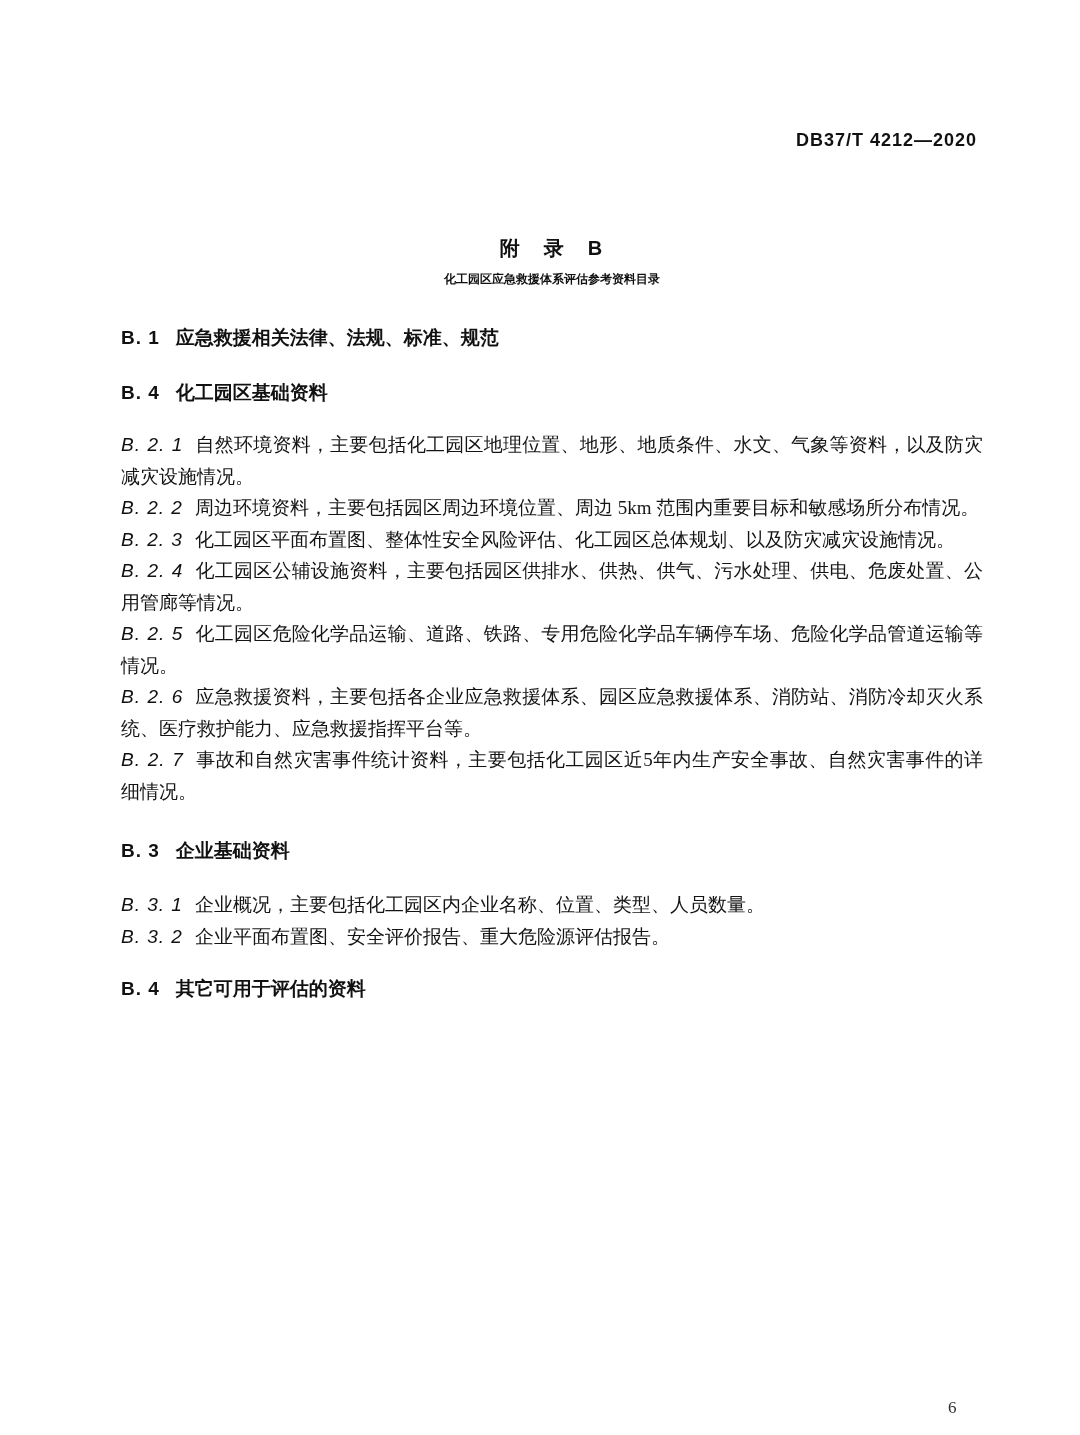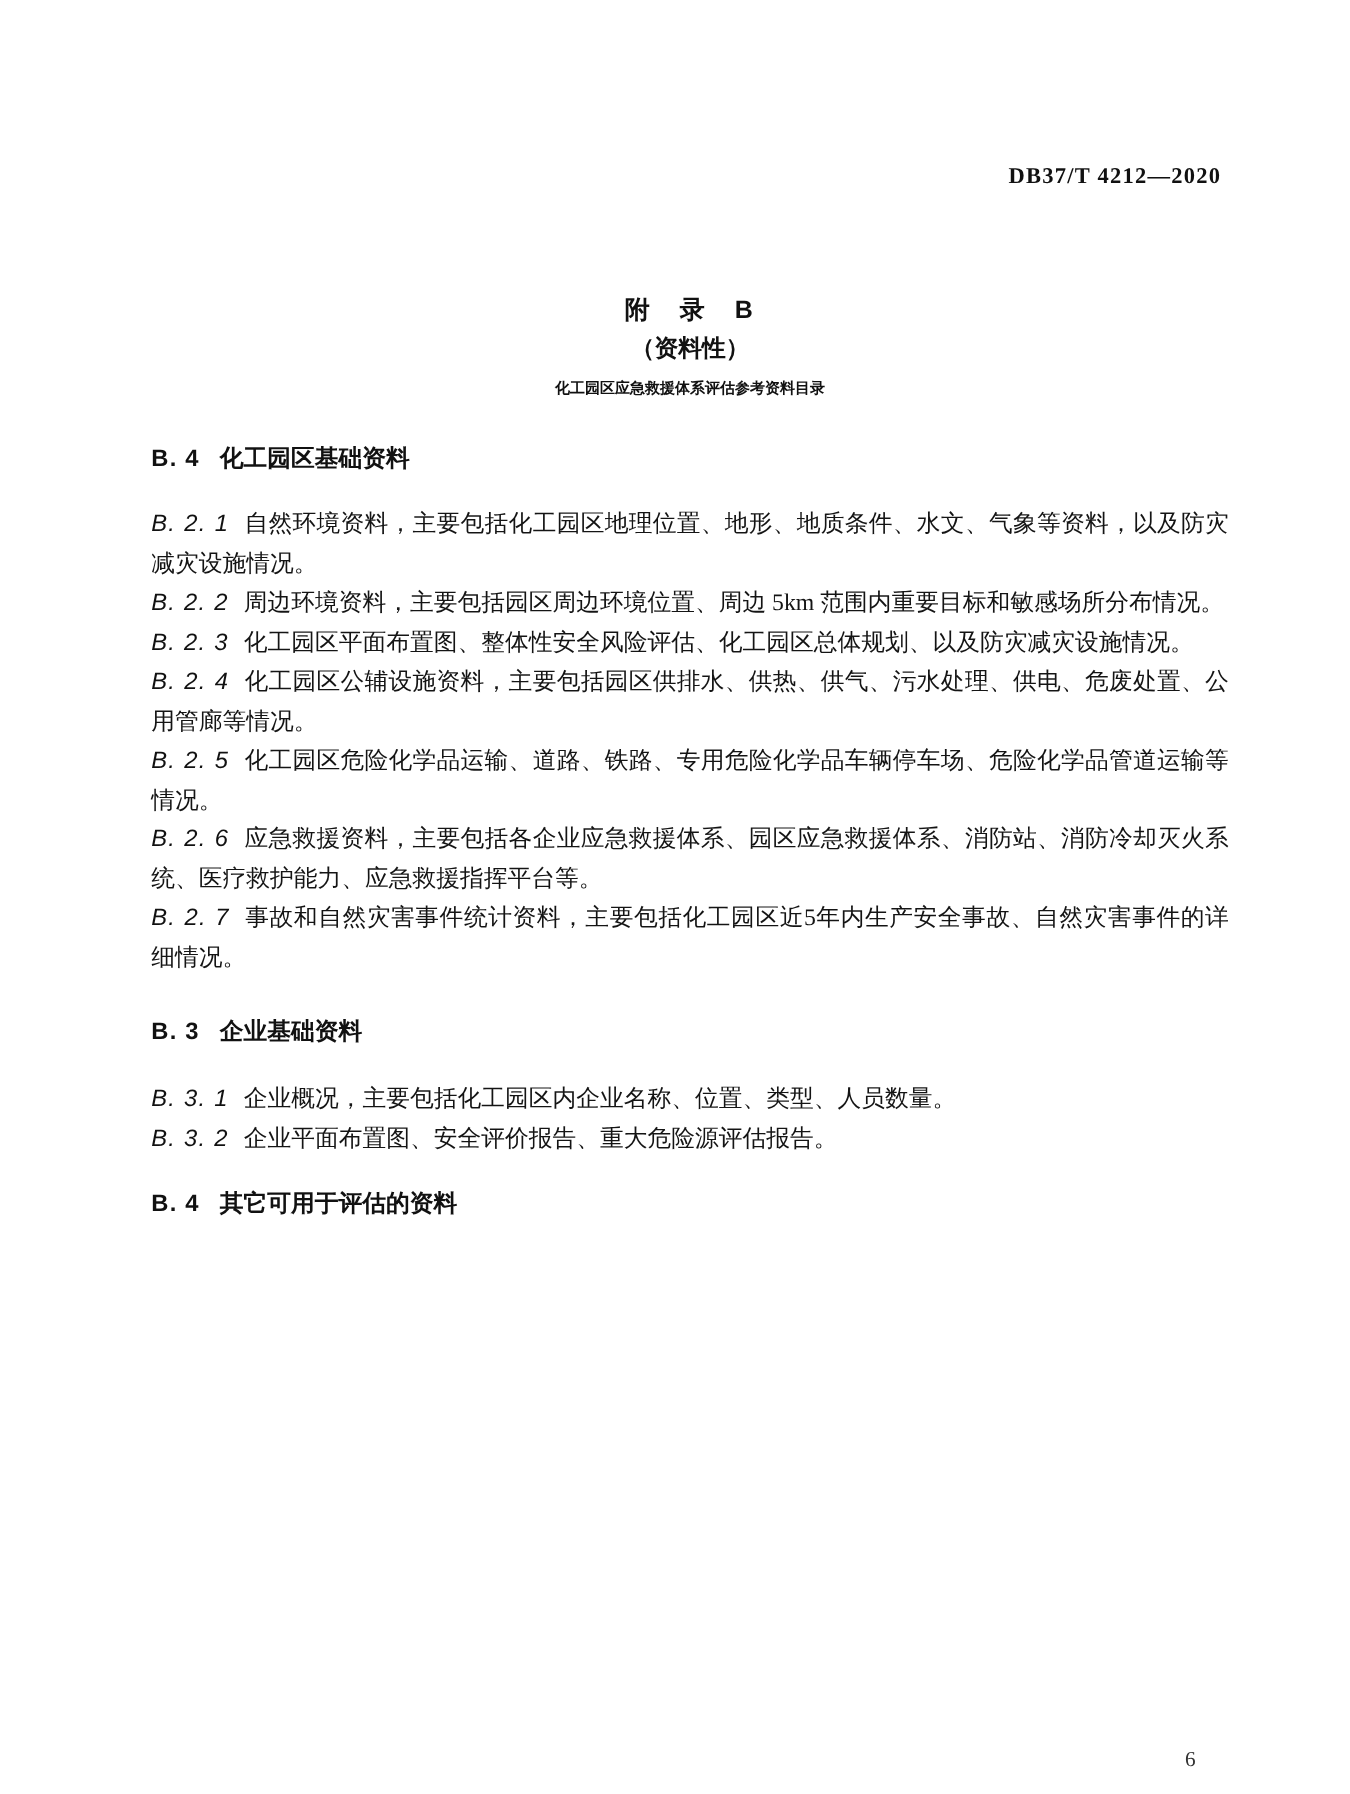--- a/index.html
+++ b/index.html
@@ -9,21 +9,21 @@
     font-family: "Liberation Serif", serif;
     color: #1a1a1a;
     position: relative;
     overflow: hidden;
   }
   .page { position: relative; width: 1080px; height: 1435px; background: #fff; }
 
   .doc-header {
     position: absolute;
     top: 130px; right: 103px;
-    font-family: Liberation Serif, serif;
+    font-family: Liberation Sans, sans-serif;
     font-weight: 600;
     font-size: 18px;
     letter-spacing: 1px;
     color: #111;
   }
 
   .content {
     position: absolute;
     top: 0; left: 121px;
     width: 862px;
@@ -87,24 +87,26 @@
 <body>
 
 <div class="page">
 
   <div class="doc-header">DB37/T 4212—2020</div>
 
   <div class="content">
 
     <div class="appendix-head">
       <p class="line appendix-label">附　录　B</p>
-      <p class="line appendix-classification">（资料性）</p>
       <p class="line appendix-title">化工园区应急救援体系评估参考资料目录</p>
     </div>
 
+    <h2 class="section-heading h-b1">
+      <span class="sec-num">B. 1</span><span class="sec-title">应急救援相关法律、法规、标准、规范</span>
+    </h2>
 
     <h2 class="section-heading h-b2">
       <span class="sec-num">B. 4</span><span class="sec-title">化工园区基础资料</span>
     </h2>
 
     <div class="clauses">
       <p class="clause">
         <span class="clause-num">B. 2. 1</span><span class="clause-text">自然环境资料，主要包括化工园区地理位置、地形、地质条件、水文、气象等资料，以及防灾减灾设施情况。</span>
       </p>
       <p class="clause">

